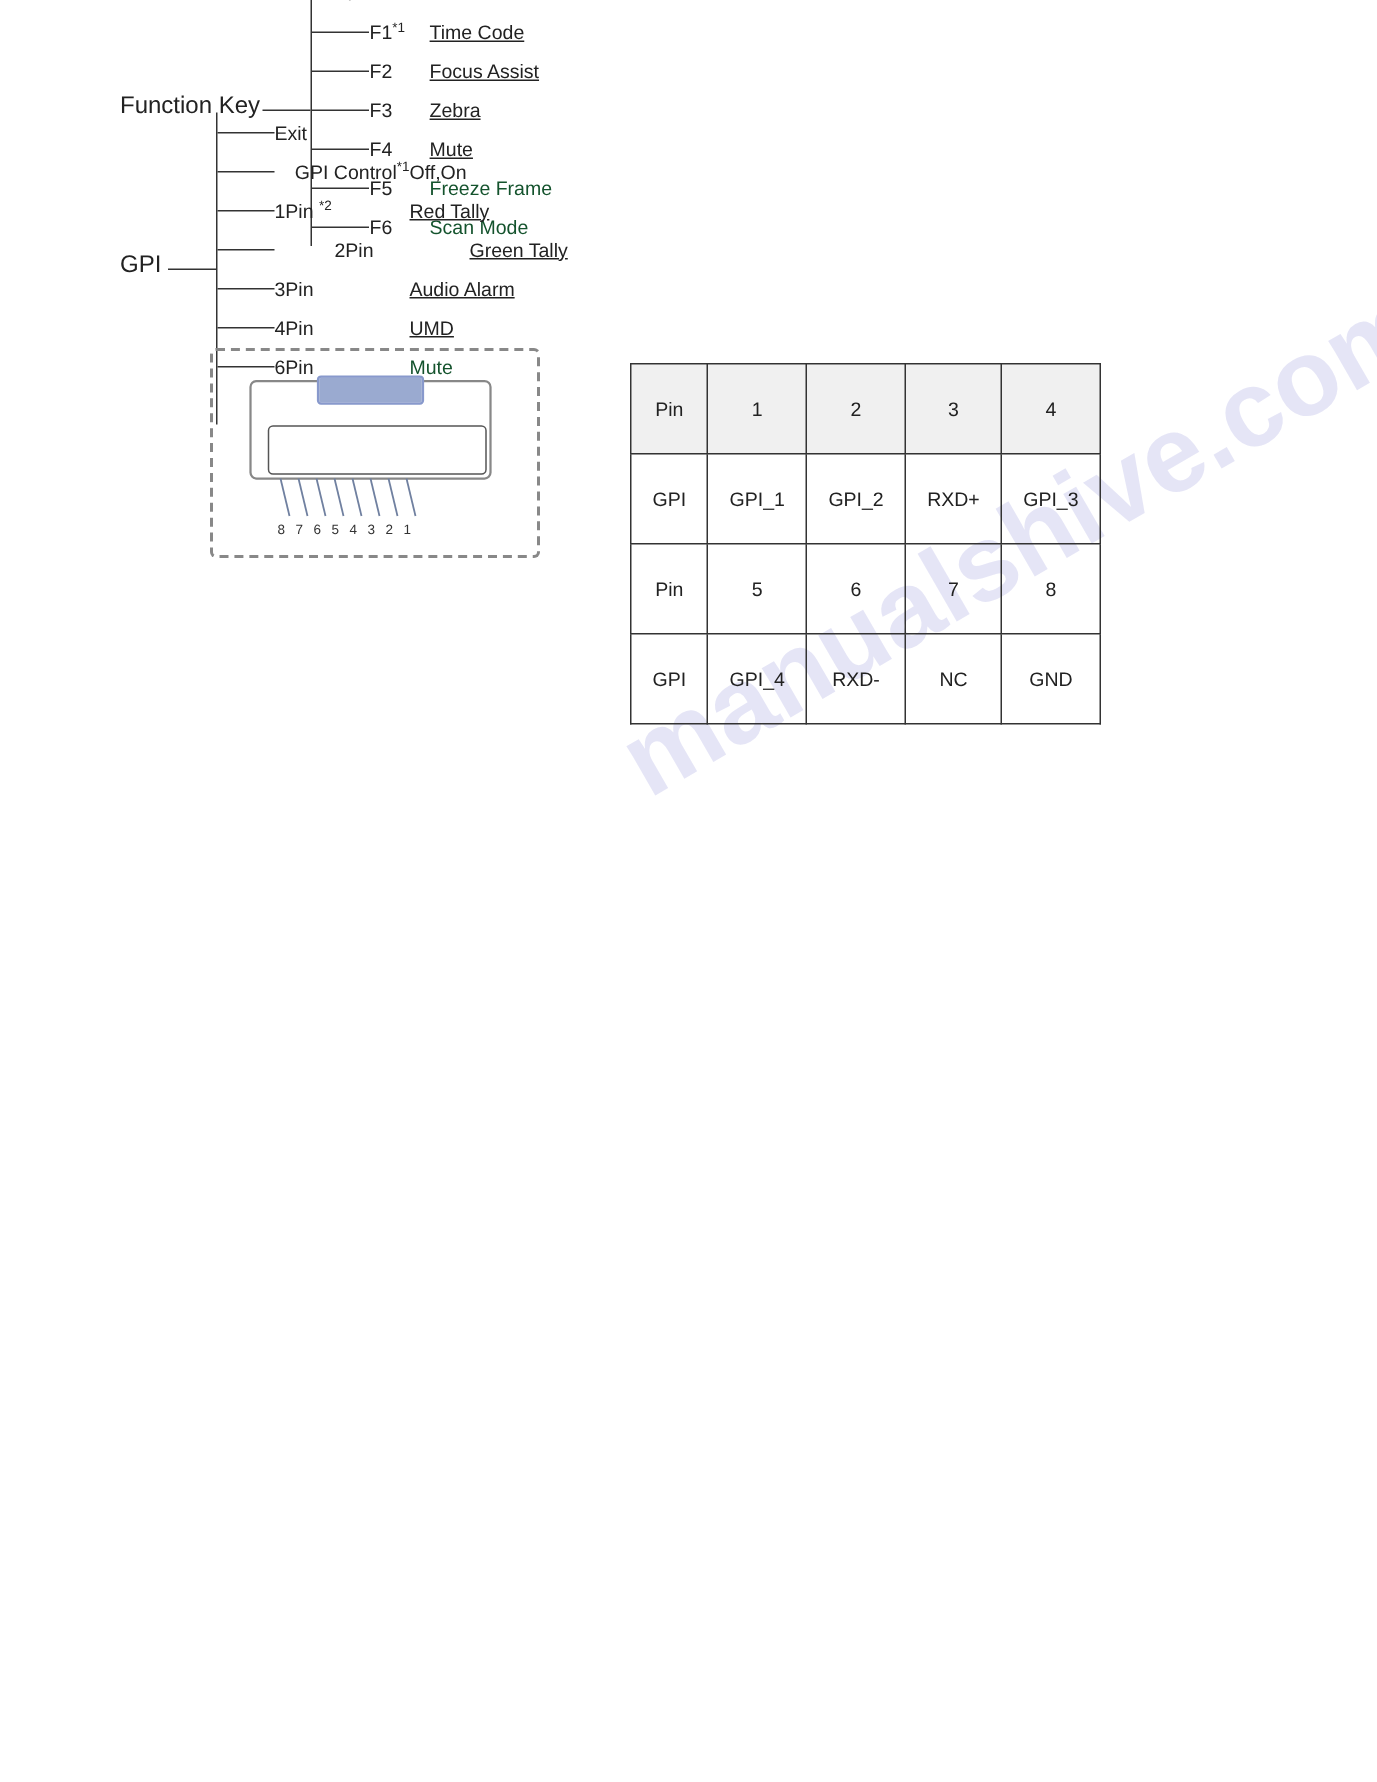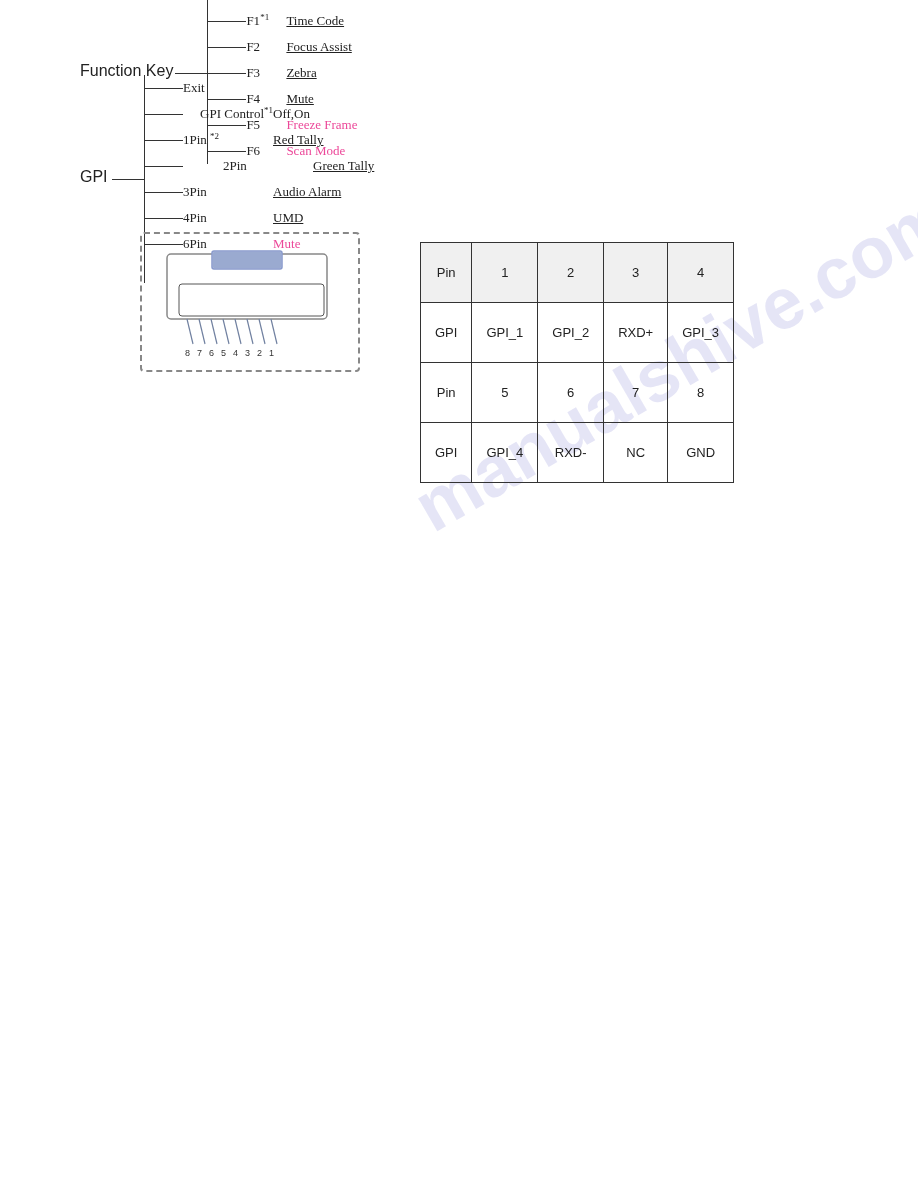--- a/index.html
+++ b/index.html
@@ -108,21 +108,20 @@
     .branch-rows {
       display: flex;
       flex-direction: column;
     }
 
     .row-item {
       display: flex;
       flex-direction: row;
       align-items: center;
       height: 26px;
-      font-family: Liberation Serif, serif;
     }
 
     .horiz-line {
       width: 38px;
       height: 1px;
       background: #333;
     }
 
     .key-label {
       font-size: 13px;
@@ -132,21 +131,21 @@
 
     .val-label {
       font-size: 13px;
     }
 
     .val-label.ul {
       text-decoration: underline;
     }
 
     .val-label.gr {
-      color: #ec4899;
+      color: #14532d;
     }
   </style>
 </head>
 <body>
 
 <div class="watermark">manualshive.com</div>
 
 <div class="content">
 
   <div class="section">

